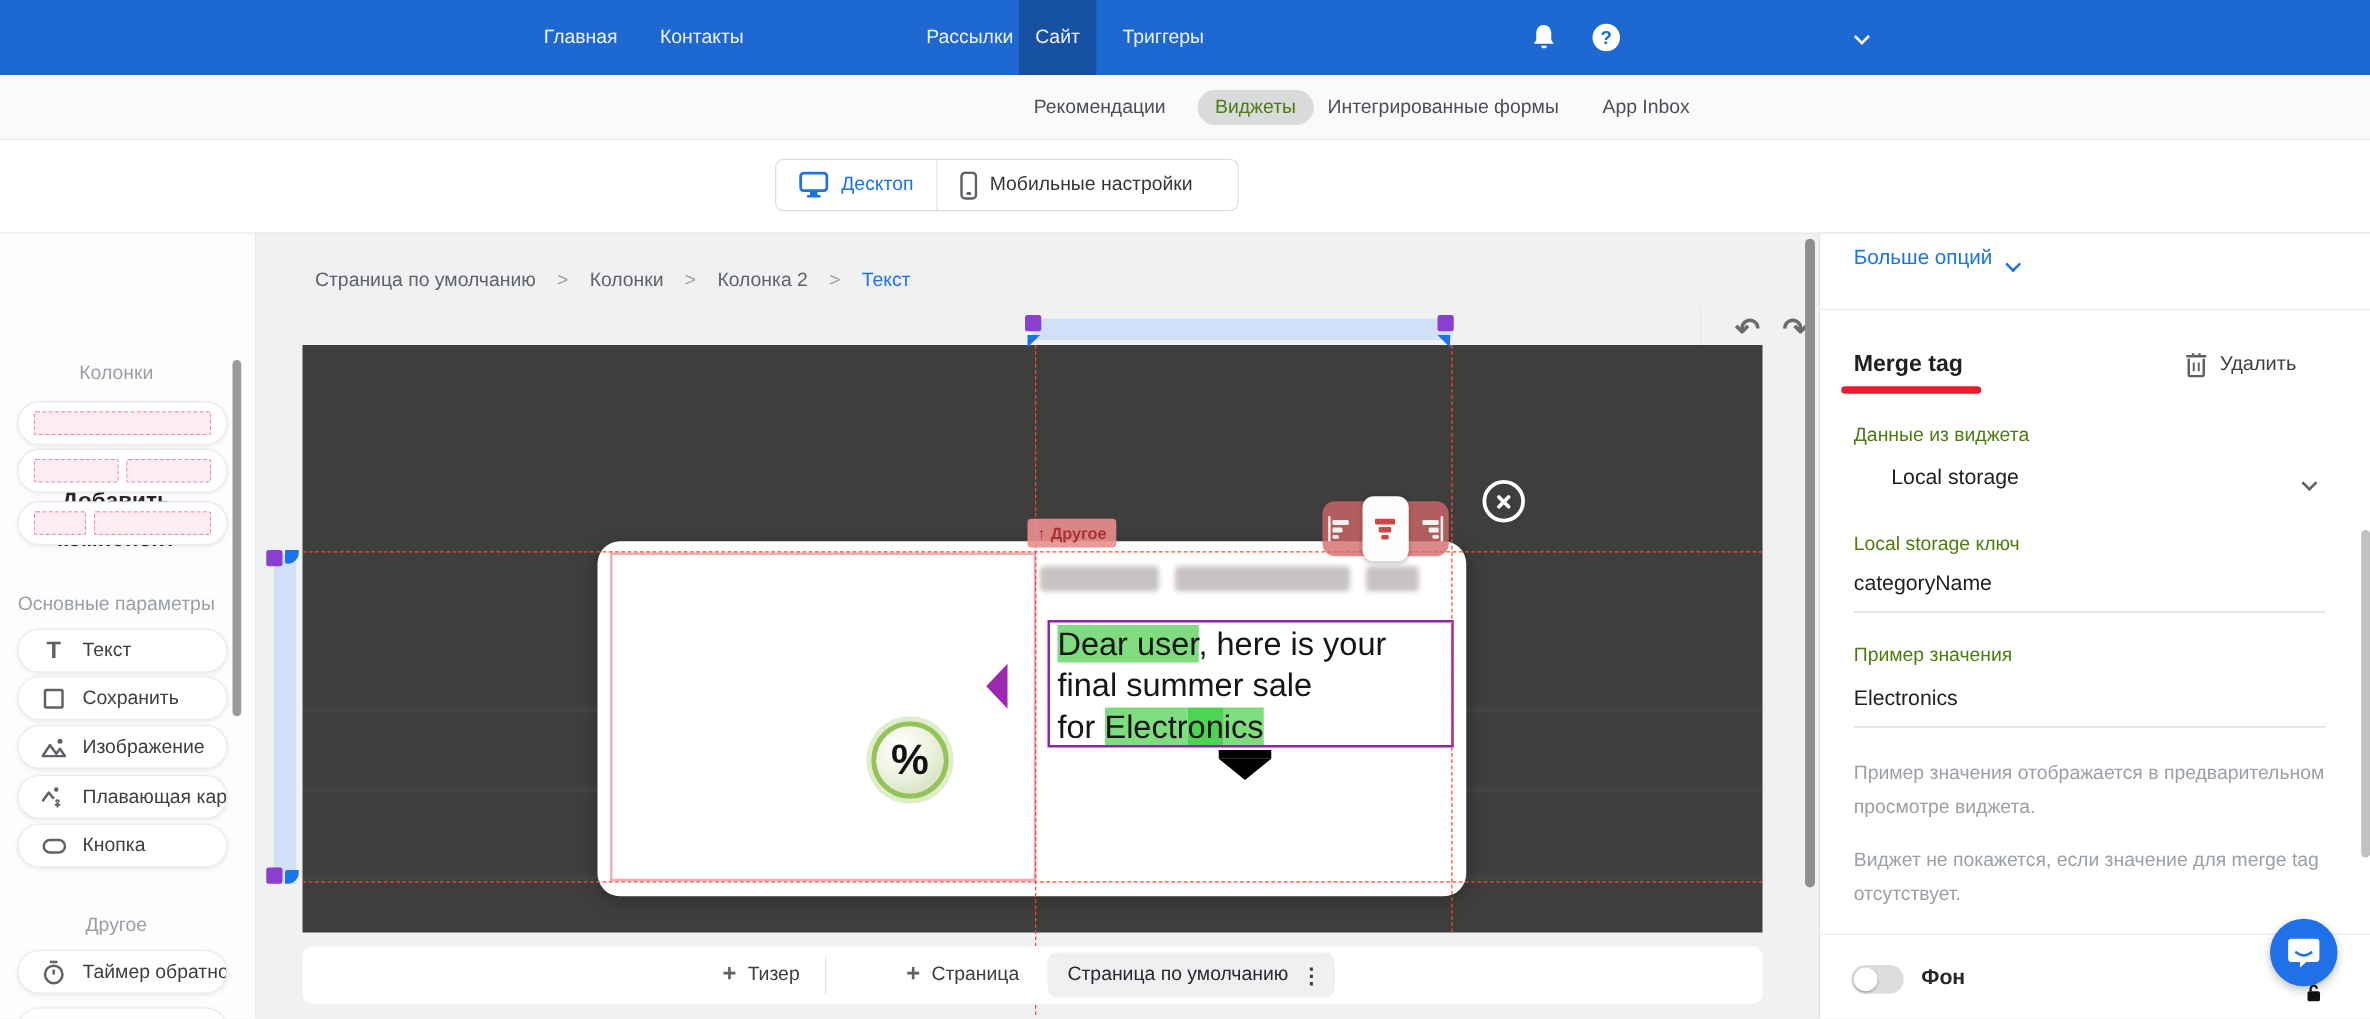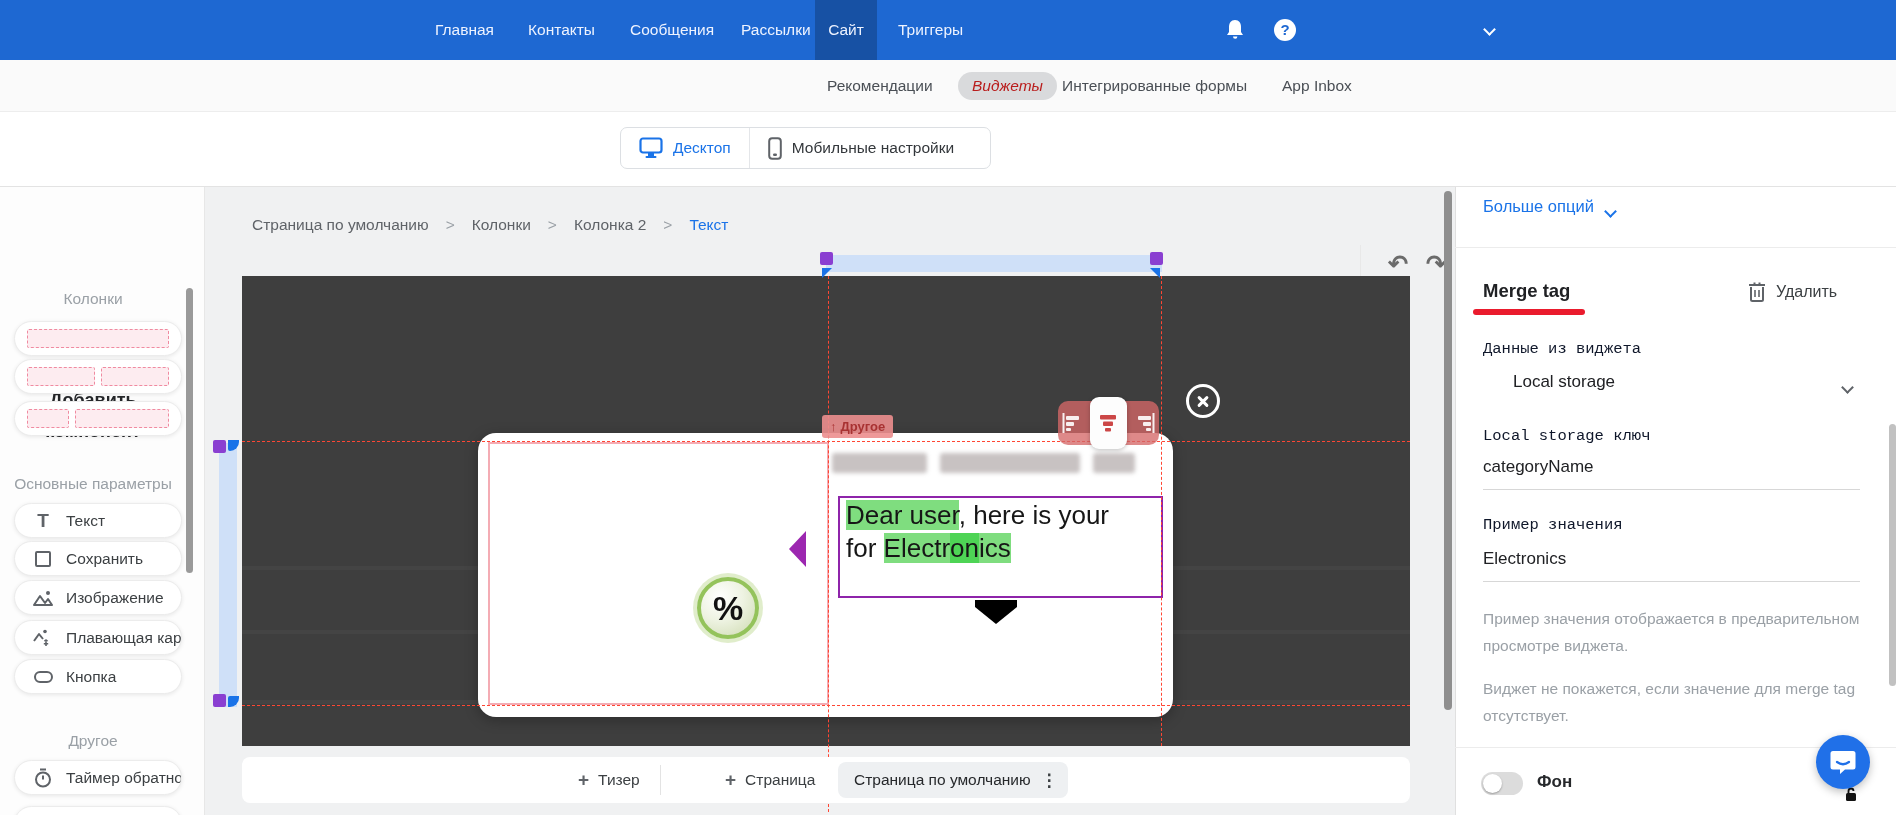--- a/index.html
+++ b/index.html
@@ -10,21 +10,21 @@
 
   
   .topnav { left:0; top:0; width:1896px; height:60px; background:#1e68d2; }
   .nav-item { top:0; height:60px; display:flex; align-items:center; justify-content:center;
               color:#eef3ff; font-size:15.5px; cursor:pointer; padding:0 10px; }
   .nav-item.active { background:rgba(0,0,0,.22); }
 
   
   .subnav { left:0; top:60px; width:1896px; height:52px; background:#fafafa; border-bottom:1px solid #ededed; }
   .subtab { height:52px; display:flex; align-items:center; color:#4a4f55; font-size:15.5px; cursor:pointer; }
-  .subtab .pillsel { background:#d9dadc; border-radius:15px; padding:5px 14px; color:#b91c1c;font-style:italic; }
+  .subtab .pillsel { background:#d9dadc; border-radius:15px; padding:5px 14px; color:#4d7c0f; }
 
   
   .toolbar { left:0; top:112px; width:1896px; height:75px; background:#ffffff; border-bottom:1px solid #e3e3e3; }
   .seg { border:1px solid #dcdfe3; border-radius:7px; background:#fff; display:flex; overflow:hidden; height:42px; }
   .seg-btn { display:flex; align-items:center; gap:10px; padding:0 18px; font-size:15.5px; cursor:pointer; }
   .seg-div { width:1px; background:#e4e6e9; }
   .tool-divider { width:1px; height:40px; background:#e8e8e8; top:133px; }
   .icon-btn { cursor:pointer; display:flex; align-items:center; justify-content:center; }
   .glyph { color:#6b6b6b; font-size:24px; font-weight:bold; line-height:1; }
   .chev { width:9px; height:9px; border-right:2px solid #5f6368; border-bottom:2px solid #5f6368; transform:rotate(45deg); display:inline-block; }
@@ -83,41 +83,40 @@
              box-shadow:0 3px 6px rgba(0,0,0,.35); }
   .bottombar { left:242px; top:757px; width:1168px; height:46px; background:#fff; border-radius:8px; }
   .bb-item { top:765px; height:30px; display:flex; align-items:center; gap:9px; font-size:15.5px; color:#3c4043; cursor:pointer; }
   .bb-plus { color:#5f6368; font-size:19px; font-weight:bold; }
   .bb-pill { left:838px; top:762px; height:36px; background:#eef0f2; border-radius:8px; display:flex; align-items:center;
              padding:0 10px 0 16px; gap:10px; font-size:15.5px; color:#26282b; cursor:pointer; }
 
   
   .panel { left:1455px; top:187px; width:441px; height:628px; background:#fff; border-left:1px solid #e0e0e0; }
   .p-blue { color:#1a73e8; font-size:16.5px; cursor:pointer; display:flex; align-items:center; gap:12px; }
-  .p-label { color:#0f172a; font-size:15.5px;font-family:Liberation Mono, monospace; }
+  .p-label { color:#4d7c0f; font-size:15.5px; }
   .p-value { color:#202124; font-size:17px; }
   .p-divider { left:1455px; width:441px; height:1px; background:#ececec; }
   .underline { height:1px; background:#d7d7d7; }
   .p-input { border:none; outline:none; font-size:17px; color:#202124; width:330px; background:transparent; font-family:"Liberation Sans",sans-serif; }
   .hint { color:#9aa0a6; font-size:15.5px; line-height:27px; width:400px; }
   .toggle { left:1481px; top:772px; width:42px; height:23px; background:#dcdcdc; border-radius:12px; cursor:pointer; }
   .toggle .knob { position:absolute; left:2px; top:2px; width:19px; height:19px; background:#fff; border-radius:50%; box-shadow:0 1px 2px rgba(0,0,0,.3); }
   .chatbub { left:1816px; top:735px; width:54px; height:54px; border-radius:50%; background:#2070e8; cursor:pointer;
              display:flex; align-items:center; justify-content:center; box-shadow:0 3px 8px rgba(0,0,0,.25); }
   .scrollbar { background:#9a9a9a; border-radius:4px; }
 </style>
 </head>
 <body>
 
 <div id="app">
 
   <div class="abs topnav">
     <div class="abs nav-item" style="left:425px;">Главная</div>
     <div class="abs nav-item" style="left:518px;">Контакты</div>
-    <div class="abs nav-item" style="left:620px;">Сообщения</div>
     <div class="abs nav-item" style="left:731px;">Рассылки</div>
     <div class="abs nav-item active" style="left:815px; width:62px;">Сайт</div>
     <div class="abs nav-item" style="left:888px;">Триггеры</div>
     <div class="abs icon-btn" style="left:1222px; top:17px; width:26px; height:26px;">
       <svg width="20" height="22" viewBox="0 0 20 22">
           <path d="M10 1 C6 1 4 4 4 8 L4 13 L2 16 L18 16 L16 13 L16 8 C16 4 14 1 10 1 Z M8 17.5 a2.2 2.2 0 0 0 4.4 0 Z" fill="#ffffff"></path>
         </svg>
     </div>
     <div class="abs icon-btn" style="left:1272px; top:17px; width:26px; height:26px;">
       <svg width="24" height="24" viewBox="0 0 24 24">
@@ -287,20 +286,21 @@
 
   <div class="abs ghost" style="left:832px; width:95px;"></div>
   <div class="abs ghost" style="left:940px; width:140px;"></div>
   <div class="abs ghost" style="left:1093px; width:42px;"></div>
 
   <div class="abs pctbadge">%</div>
   <div class="abs ptri"></div>
 
   <div class="abs textbox">
     <div><span class="hl">Dear user</span><span>, here is your</span></div>
+    <div>final summer sale</div>
     <div><span>for </span><span class="hl">Electr</span><span class="hl2">on</span><span class="hl">ics</span></div>
   </div>
 
   <div class="abs pointer-bar"></div>
   <div class="abs pointer-tri"></div>
 
   <div class="abs dash-h" style="left:242px; top:441px; width:1168px;"></div>
   <div class="abs dash-h" style="left:242px; top:705px; width:1168px;"></div>
   <div class="abs dash-v" style="left:828px; top:276px; height:536px;"></div>
   <div class="abs dash-v" style="left:1161px; top:276px; height:470px;"></div>

